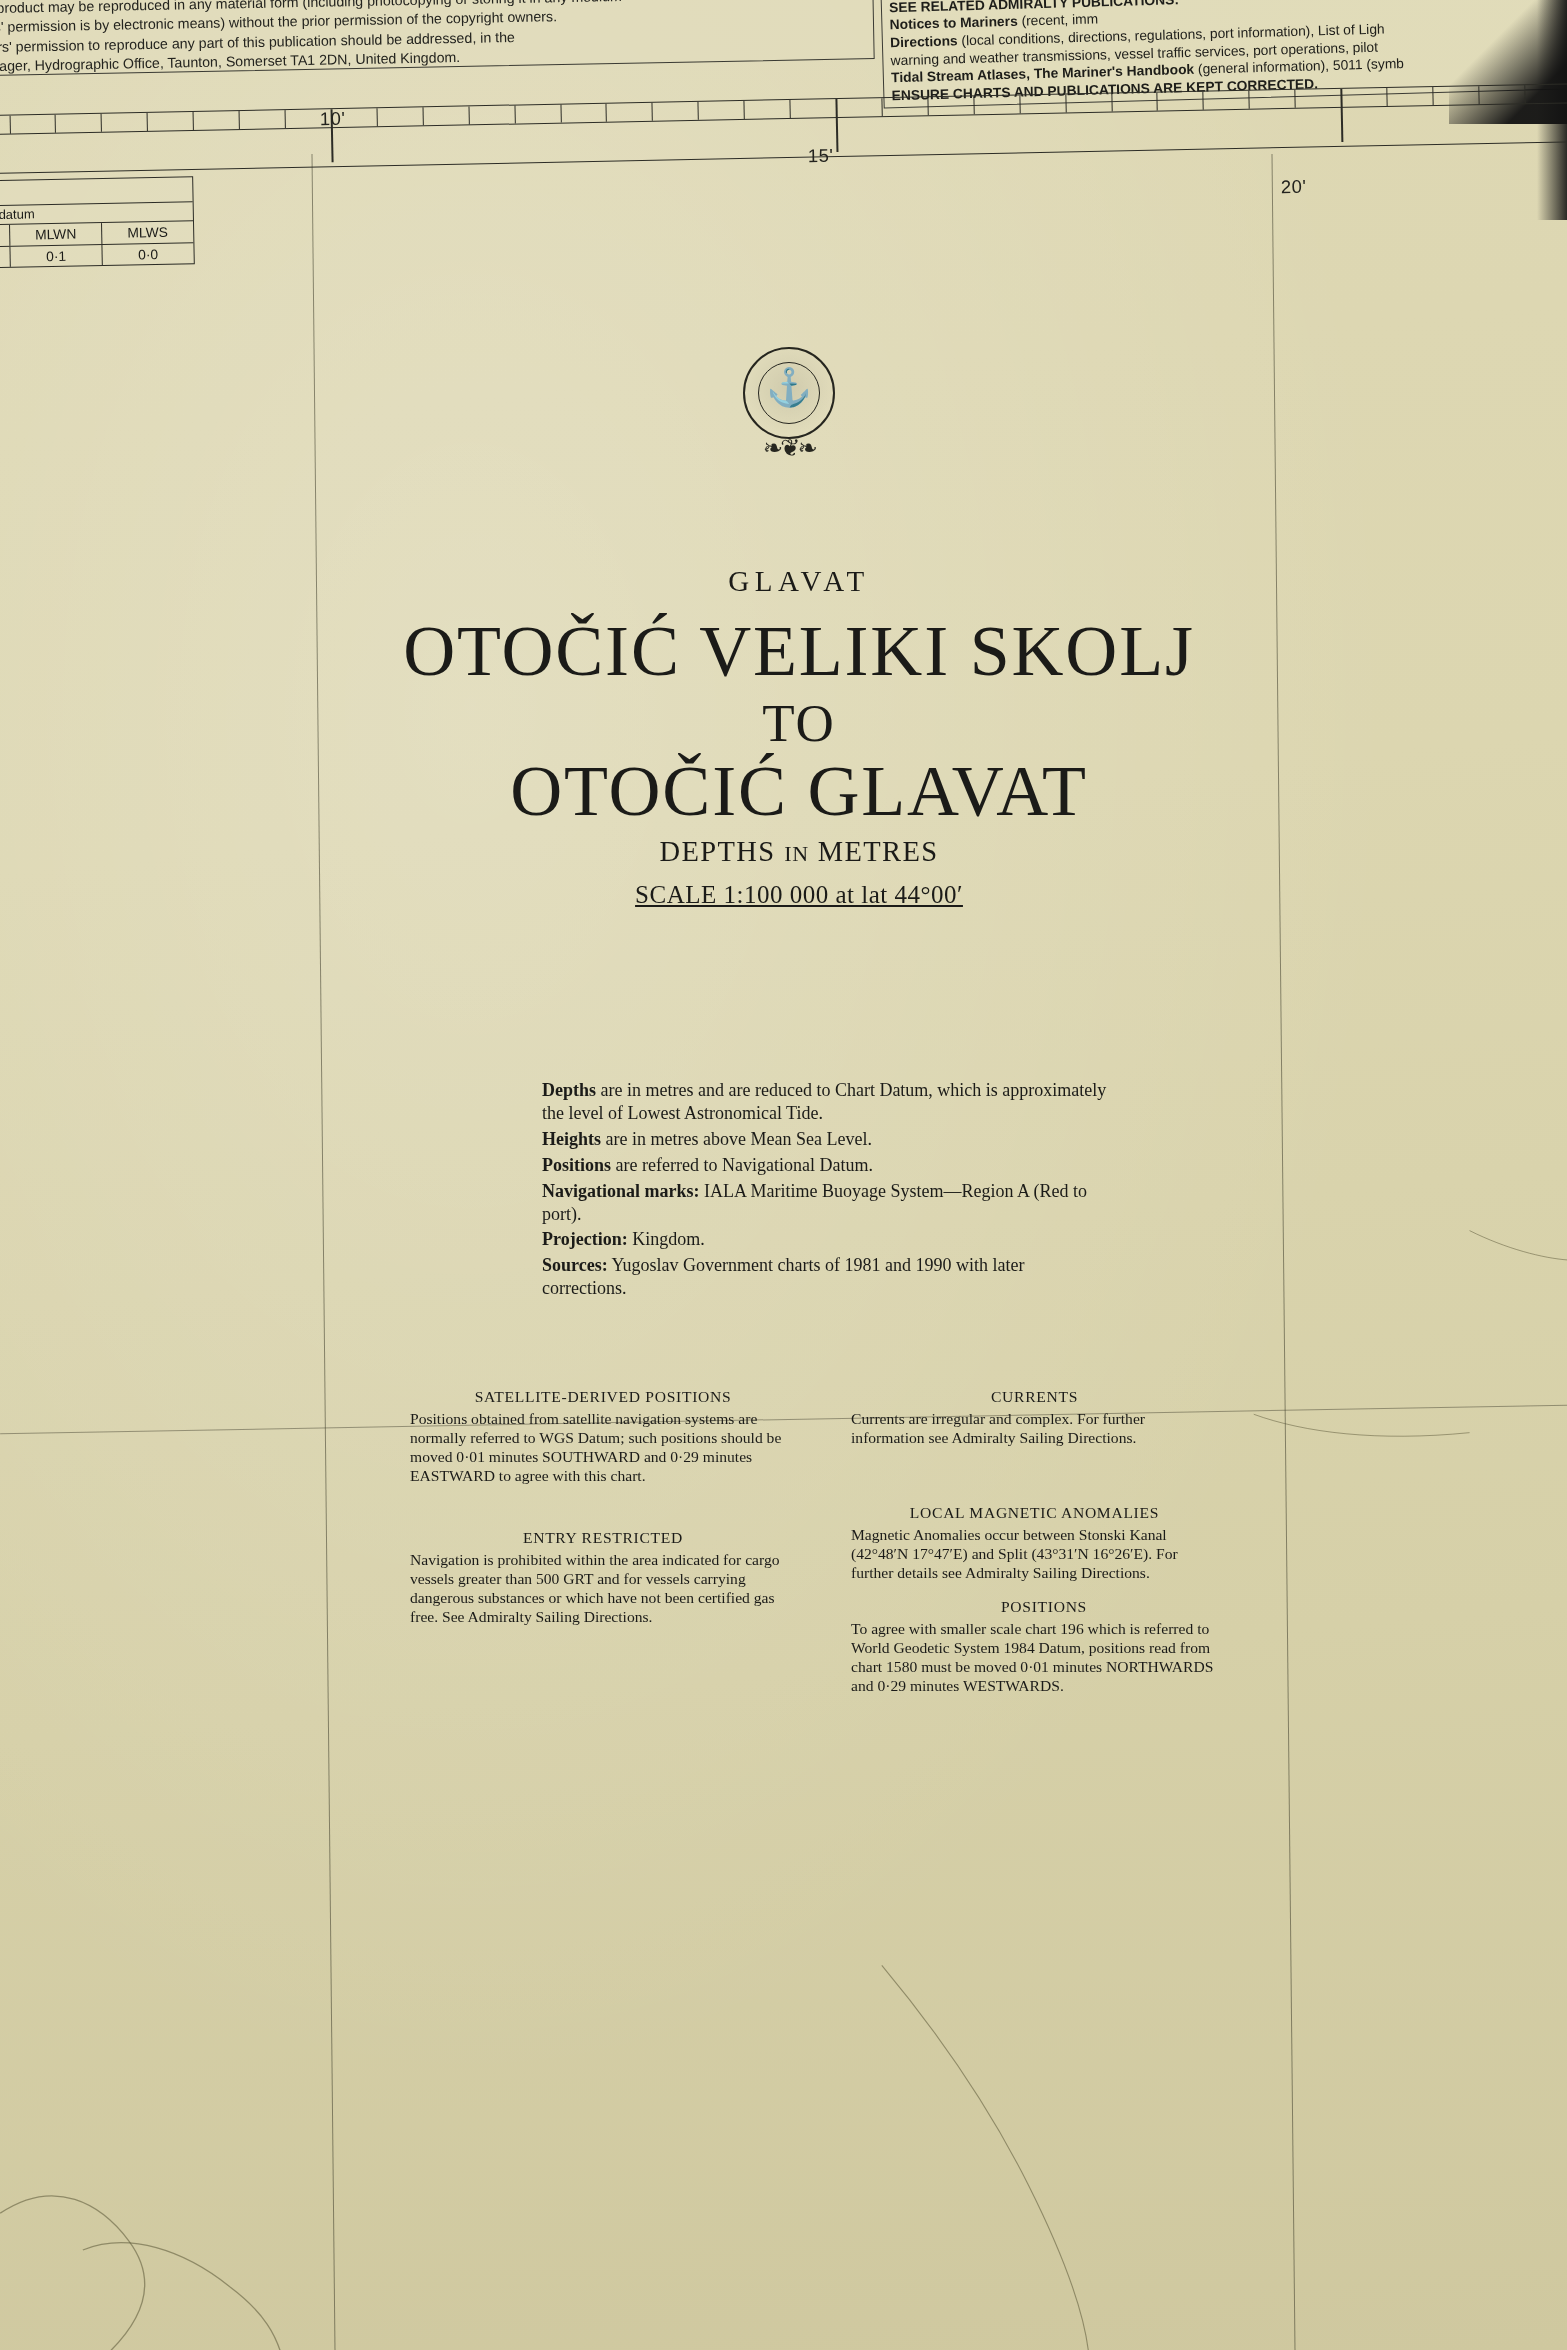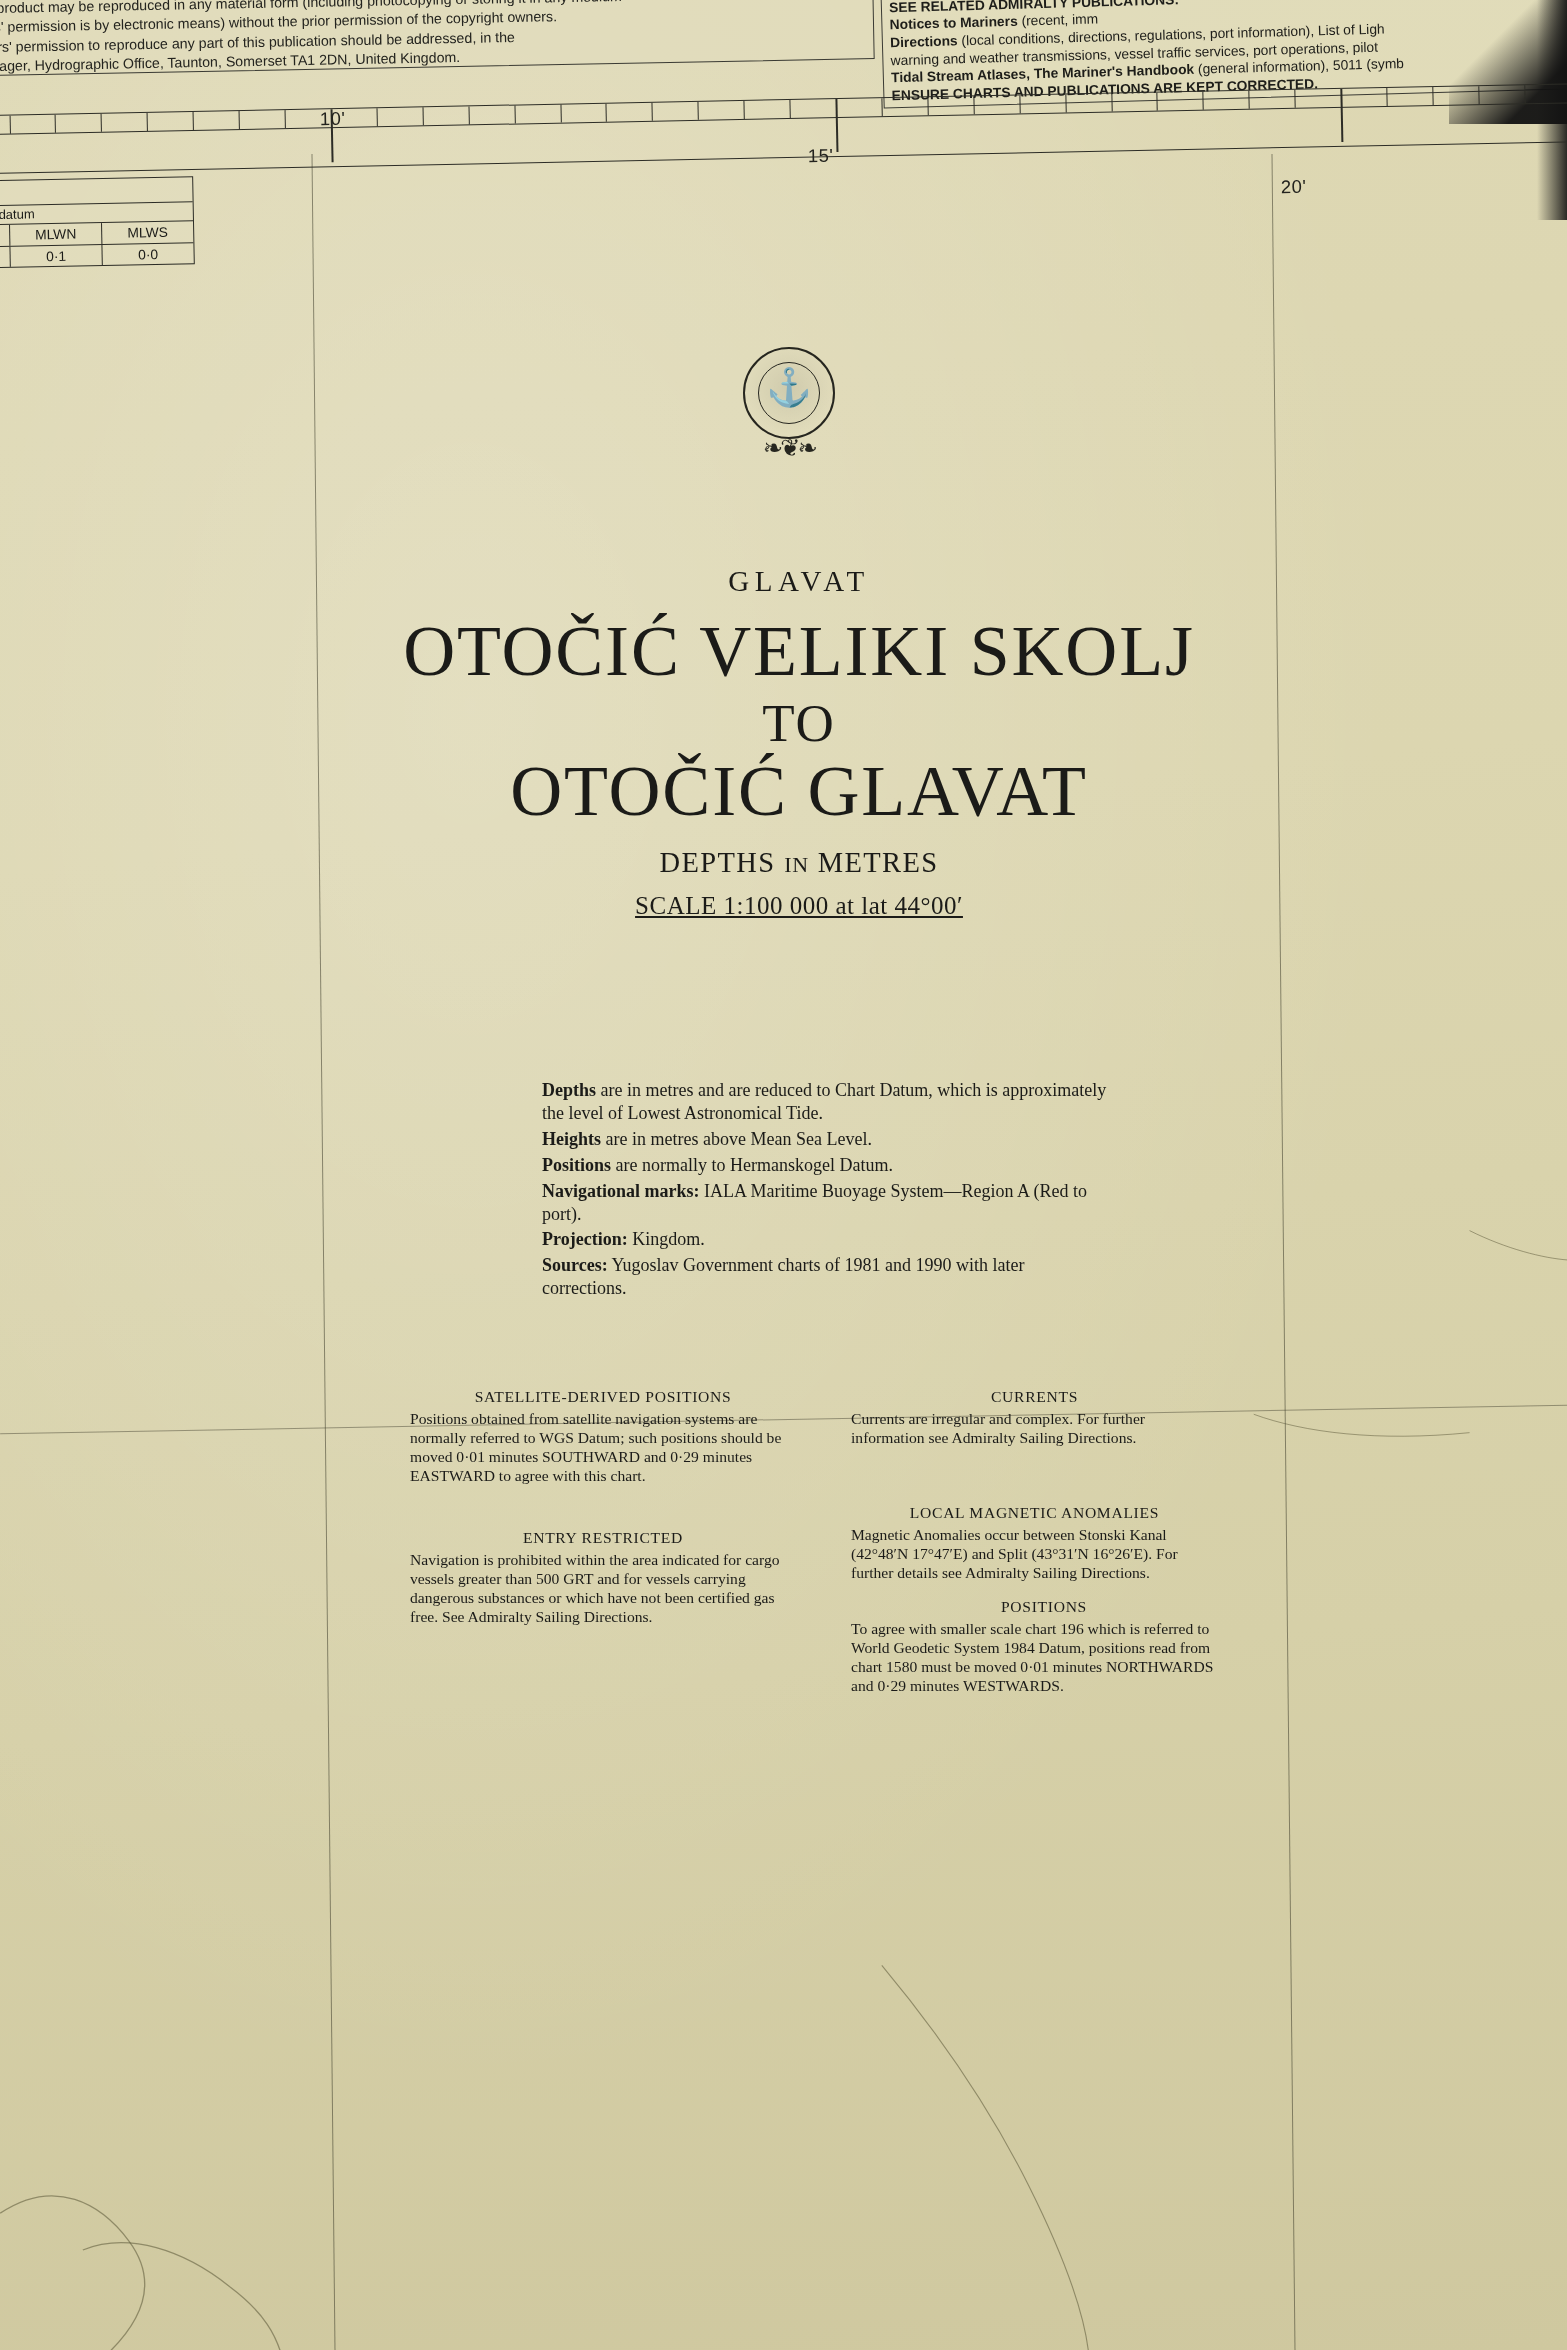--- a/index.html
+++ b/index.html
@@ -223,21 +223,21 @@
   }
   .title-mid {
     font-size: 53px;
     margin: 5.5px 0 1.8px 0;
     font-weight: normal;
     letter-spacing: 1.8px;
   }
   .depths-line {
     font-size: 28.5px;
     letter-spacing: 1.4px;
-    margin-top: 18px;
+    margin-top: 7px;
   }
   .depths-line .sm { font-size: 22px; letter-spacing: 0.9px; }
   .scale-line {
     font-size: 25px;
     margin-top: 13px;
     letter-spacing: 0.5px;
     text-decoration: underline;
   }
 
   
@@ -392,21 +392,21 @@
       <span>DEPTHS</span>
       <span class="sm">IN</span>
       <span>METRES</span>
     </div>
     <div class="scale-line">SCALE 1:100 000 at lat 44°00′</div>
   </div>
 
   <div id="chart-notes">
     <p><b>Depths</b><span> are in metres and are reduced to Chart Datum, which is approximately the level of Lowest Astronomical Tide.</span></p>
     <p><b>Heights</b><span> are in metres above Mean Sea Level.</span></p>
-    <p><b>Positions</b><span> are normally to Hermanskogel Datum.</span></p>
+    <p><b>Positions</b><span> are referred to Navigational Datum.</span></p>
     <p><b>Navigational marks:</b><span> IALA Maritime Buoyage System—Region A (Red to port).</span></p>
     <p><b>Projection:</b><span> Kingdom.</span></p>
     <p><b>Sources:</b><span> Yugoslav Government charts of 1981 and 1990 with later corrections.</span></p>
   </div>
 
   <div class="note-col" id="note-sat">
     <h4>SATELLITE-DERIVED POSITIONS</h4>
     <p>Positions obtained from satellite navigation systems are normally referred to WGS Datum; such positions should be moved 0·01 minutes SOUTHWARD and 0·29 minutes EASTWARD to agree with this chart.</p>
   </div>
 

